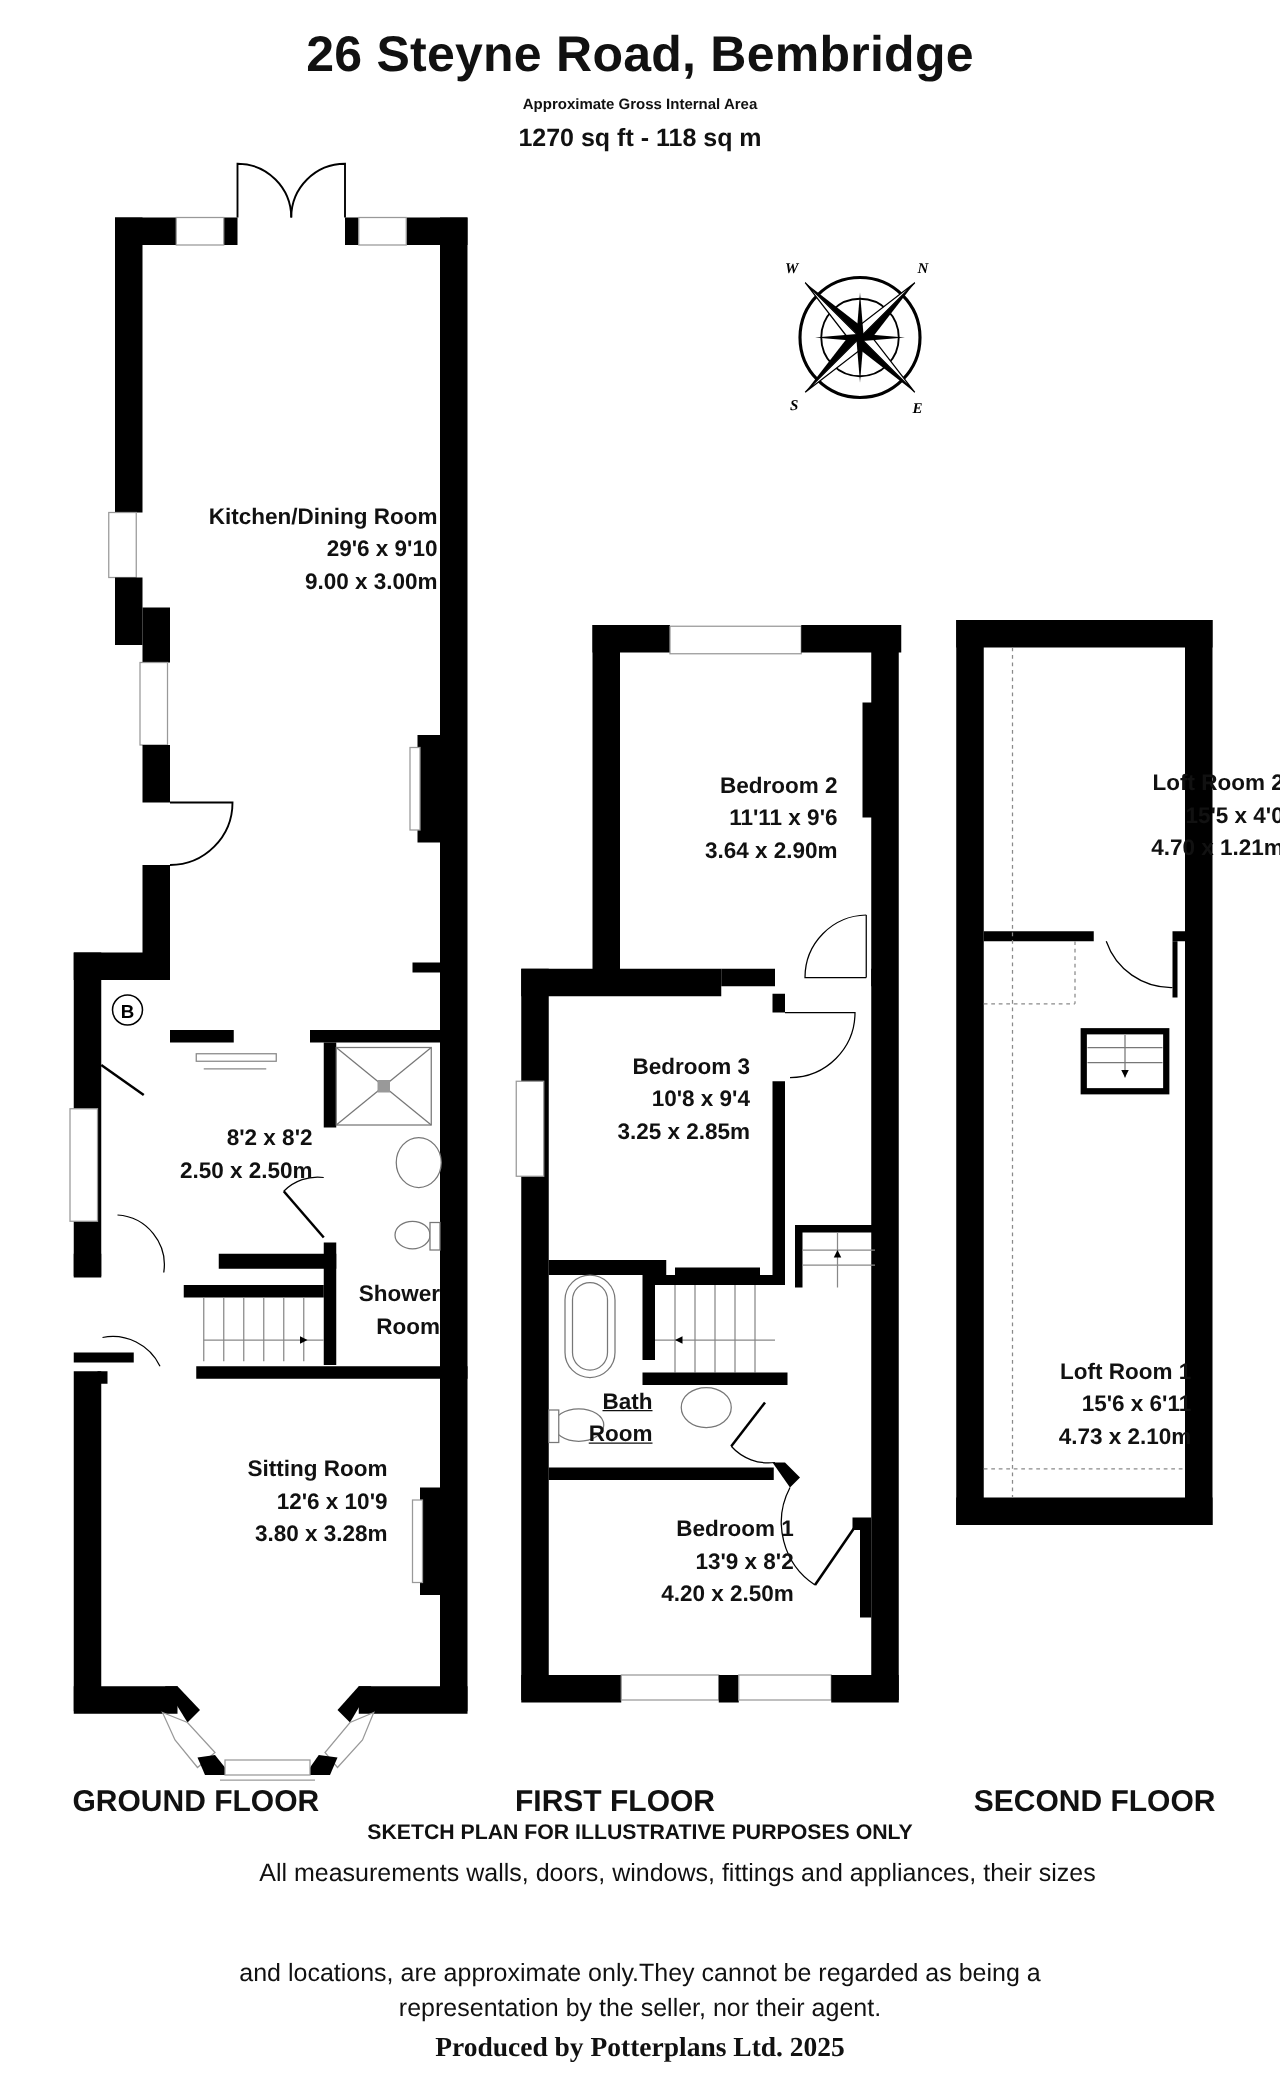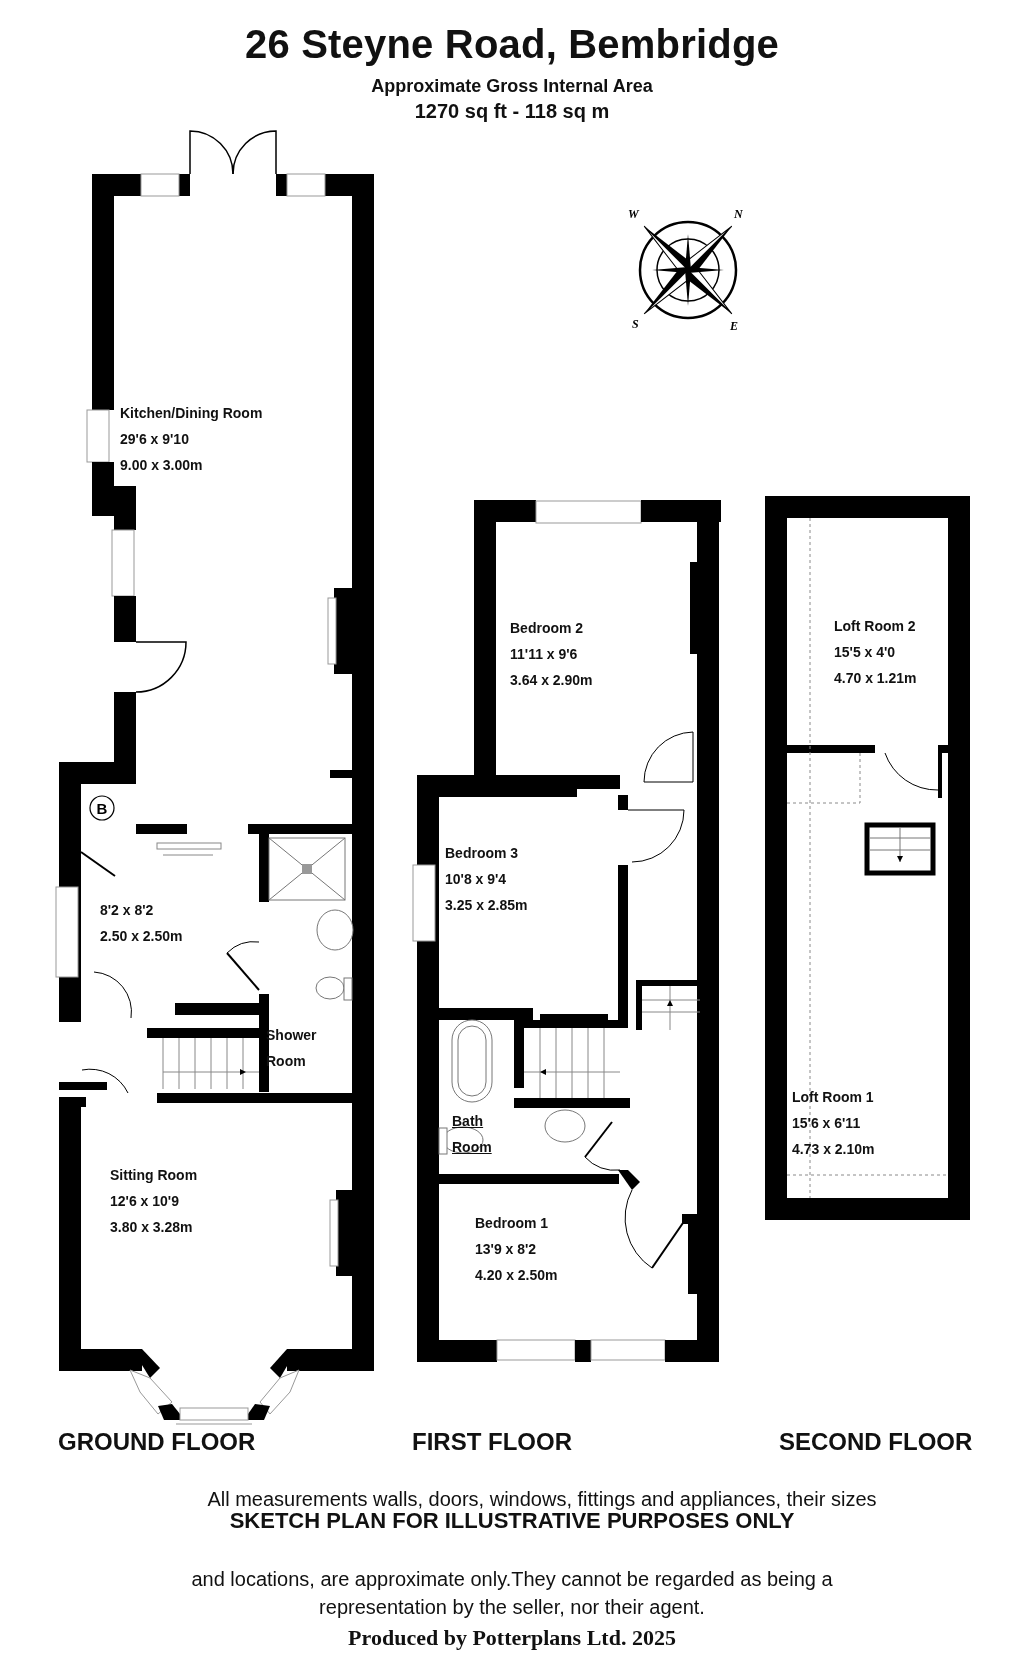--- a/index.html
+++ b/index.html
@@ -1,26 +1,26 @@
 <!DOCTYPE html>
 <html><head>
 <meta charset="utf-8">
 <style>
   html, body { margin:0; padding:0; background:#ffffff; }
   body { width:1024px; height:1680px; position:relative; overflow:hidden; font-family:"Liberation Sans", sans-serif; color:#111; }
   .hdr { position:absolute; left:0; width:1024px; text-align:center; font-weight:bold; }
   .title { top:22px; font-size:40px; letter-spacing:0.2px; }
-  .sub1 { top:76px; font-size:18px; }
+  .sub1 { top:76px; font-size:12px; }
   .sub2 { top:100px; font-size:20px; }
   svg.plan { position:absolute; left:0; top:0; }
-  .room { position:absolute; text-align:left; font-weight:bold; font-size:14px; line-height:26px; }
+  .room { position:absolute; text-align:right; font-weight:bold; font-size:18px; line-height:26px; }
   .room span { display:block; }
   .floor-label { position:absolute; top:1428px; font-weight:bold; font-size:24px; }
   .foot { position:absolute; left:0; width:1024px; text-align:center; }
-  .sketch { top:1508px; font-weight:bold; font-size:22px; }
+  .sketch { top:1456px; font-weight:bold; font-size:17px; }
   .disc { font-size:20px; }
   .produced { top:1625px; font-weight:bold; font-size:22px;font-family:Liberation Serif, serif; }
 </style>
 </head>
 <body>
 
 <div class="hdr title">26 Steyne Road, Bembridge</div>
 <div class="hdr sub1">Approximate Gross Internal Area</div>
 <div class="hdr sub2">1270 sq ft - 118 sq m</div>
 

